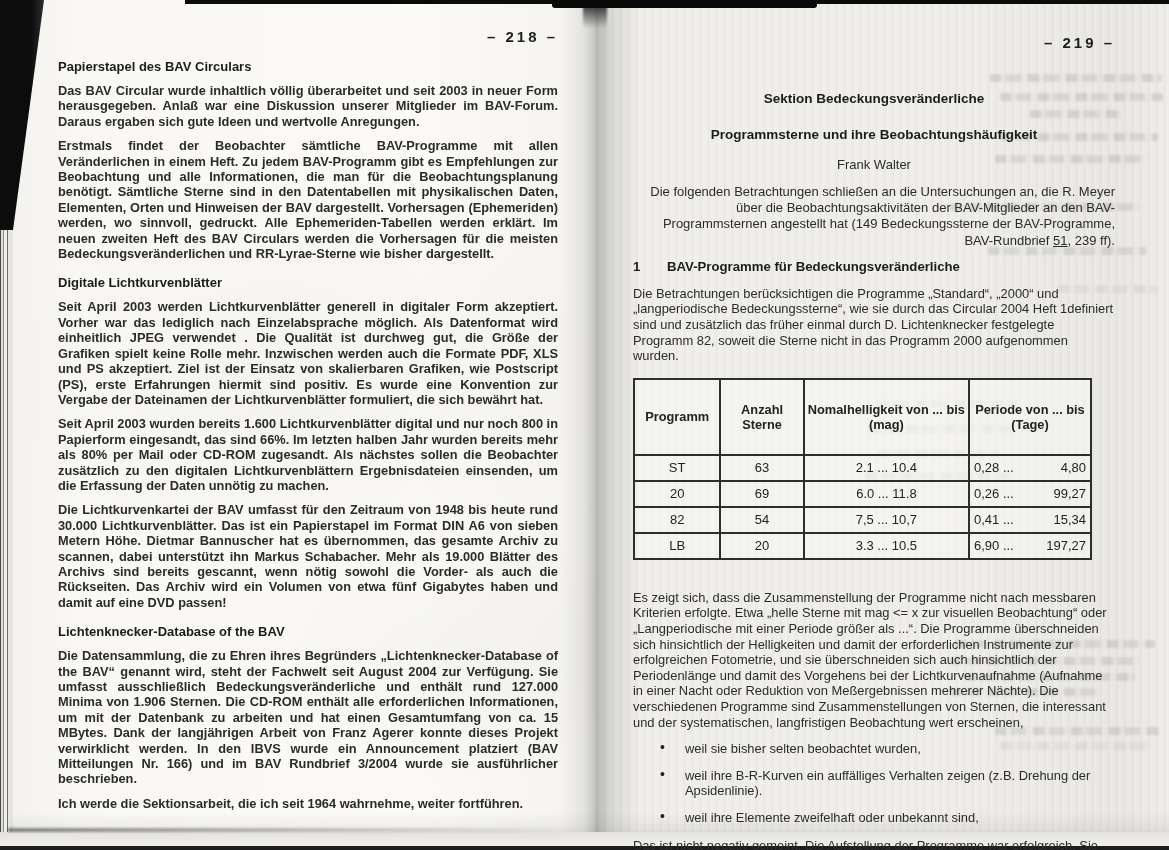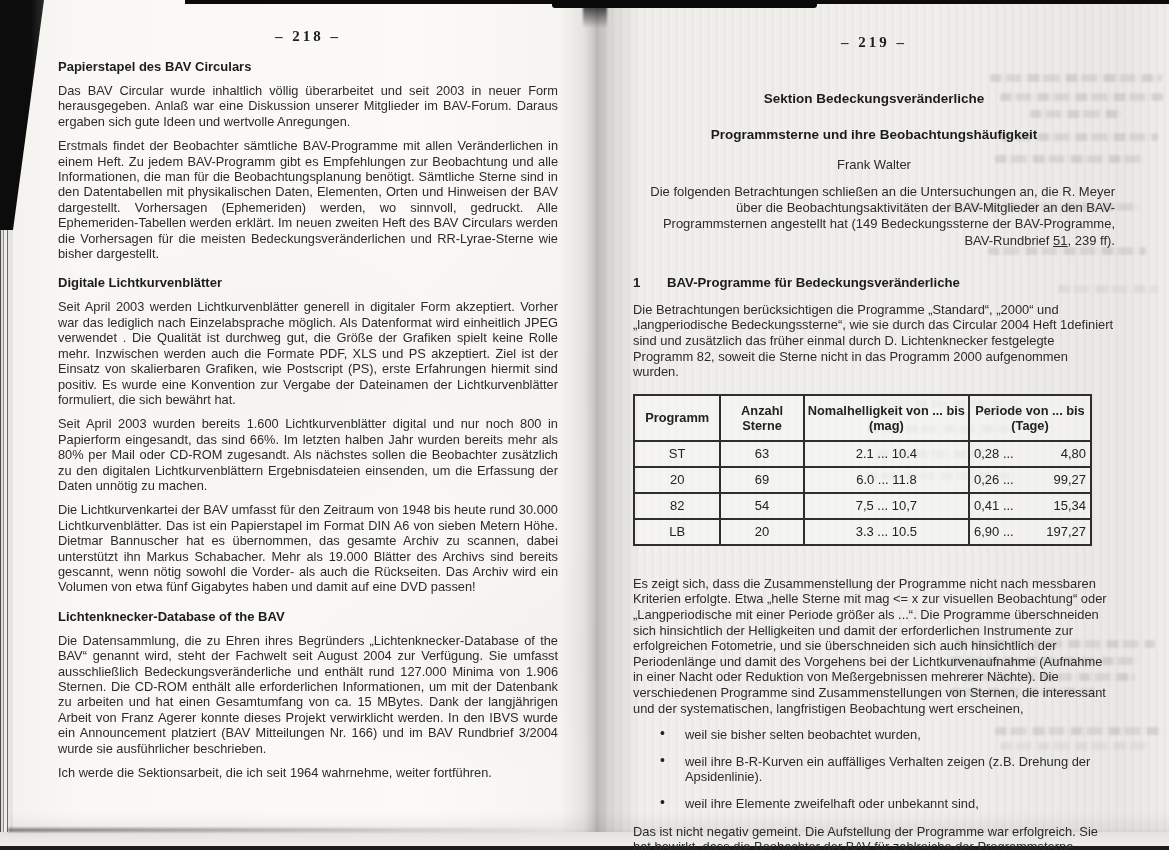--- a/index.html
+++ b/index.html
@@ -55,54 +55,54 @@
     background:linear-gradient(90deg,rgba(0,0,0,0) 0%,rgba(0,0,0,0.07) 30%,rgba(0,0,0,0.22) 47%,rgba(0,0,0,0.10) 62%,rgba(0,0,0,0) 100%);
   }
   .spine-top-dark{
     position:absolute;left:583px;top:0;width:24px;height:28px;
     background:linear-gradient(180deg,rgba(8,8,8,0.95),rgba(8,8,8,0));
     filter:blur(1px);
   }
 
   
   .pagenum{
-    font-family:Liberation Serif, serif;font-weight:bold;font-size:15px;
-    letter-spacing:3px;text-align:center;color:#1e1e1e;
+    font-family:Liberation Sans, sans-serif;font-weight:bold;font-size:15px;
+    letter-spacing:3px;text-align:right;color:#1e1e1e;
   }
   .heading{font-weight:bold;font-size:13px;color:#1c1c1c;margin:14px 0 0 0;}
   .para{font-size:12.8px;line-height:15.4px;margin:9px 0 0 0;}
 
   
   .left-content{position:absolute;left:58px;top:28px;width:500px;}
   .left-content .pagenum{margin-bottom:10px;}
-  .left-content .para{text-align:justify;}
+  .left-content .para{text-align:justify;font-weight:bold;}
   .left-content .heading:first-of-type{margin-top:16px;}
 
   
   .right-content{position:absolute;left:633px;top:34px;width:482px;}
   .right-content .pagenum{margin-bottom:0;}
   .rtitle{font-weight:bold;font-size:13.5px;text-align:center;color:#1c1c1c;}
   .rtitle1{margin-top:40px;}
   .rtitle2{margin-top:21px;}
   .rauthor{font-size:13px;text-align:center;margin-top:15px;}
   .rintro{font-size:13px;line-height:16.2px;margin-top:12px;text-align:right;}
   .rintro .uline{text-decoration:underline;}
-  .rsec-heading{font-weight:bold;font-size:13.2px;margin-top:26px;color:#1c1c1c;}
+  .rsec-heading{font-weight:bold;font-size:13.2px;margin-top:10px;color:#1c1c1c;}
   .rsec-heading .secnum{display:inline-block;width:34px;}
   .rpara{font-size:12.9px;line-height:15.6px;margin-top:12px;}
 
   
   table.stars{
     border-collapse:collapse;margin-top:14px;width:459px;
     background:rgba(250,250,248,0.45);
   }
   table.stars th, table.stars td{
     border:2px solid #2e2e2e;text-align:center;color:#222;
   }
-  table.stars th{font-size:12.8px;font-weight:bold;padding:5px 3px;height:34px;}
+  table.stars th{font-size:12.8px;font-weight:bold;padding:20px 3px;height:34px;}
   table.stars td{font-size:13px;font-weight:normal;padding:2px 4px;height:20px;}
   .period-wrap{display:flex;justify-content:space-between;width:112px;margin:0 auto;}
 
   
   .bullets{}
   .bullet-item{position:relative;padding-left:52px;font-size:12.9px;line-height:15.6px;margin-top:11px;width:430px;}
   .bullet-item::before{content:"•";position:absolute;left:27px;top:-1px;font-size:14px;color:#222;}
 
   
   .ghost{

